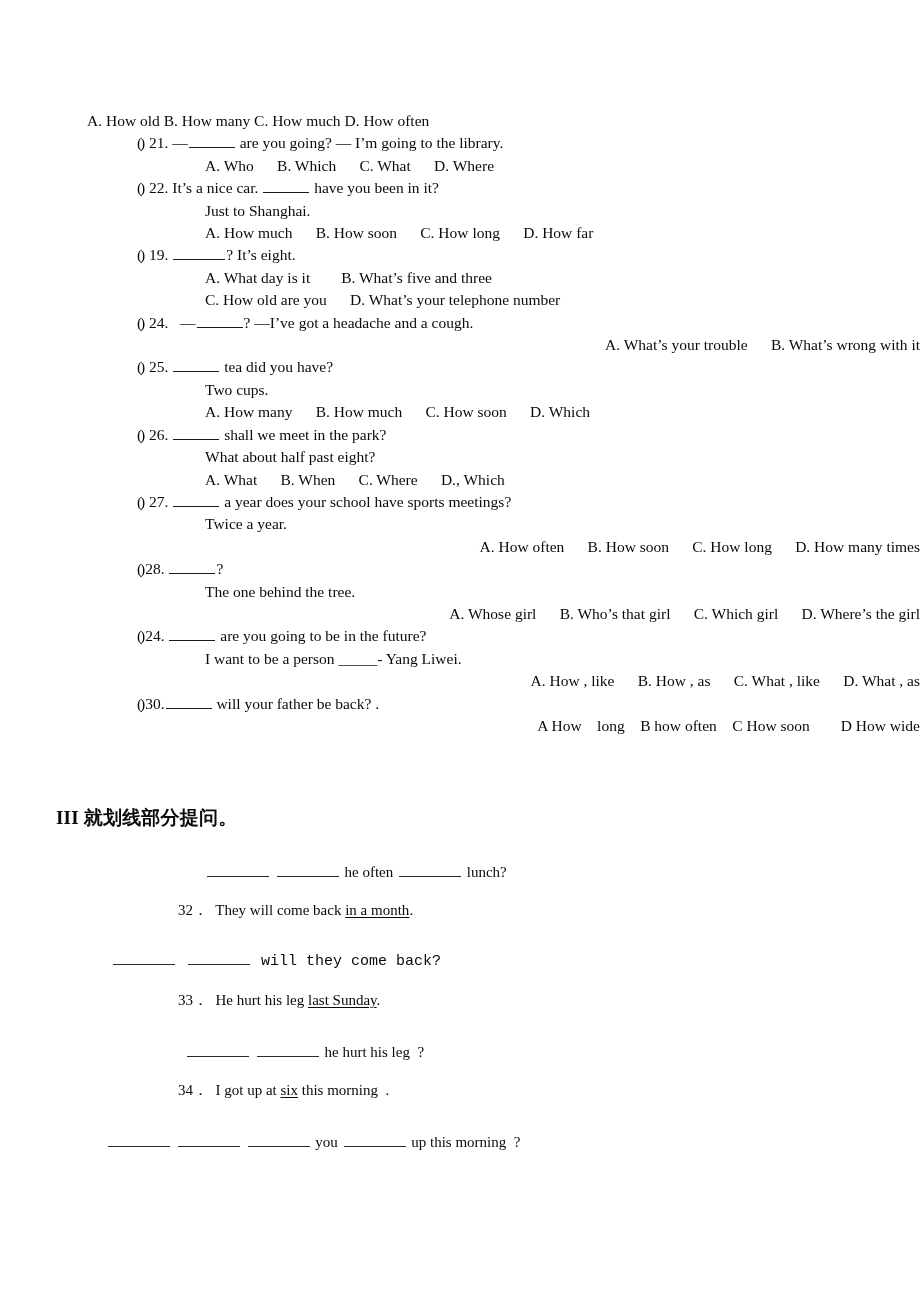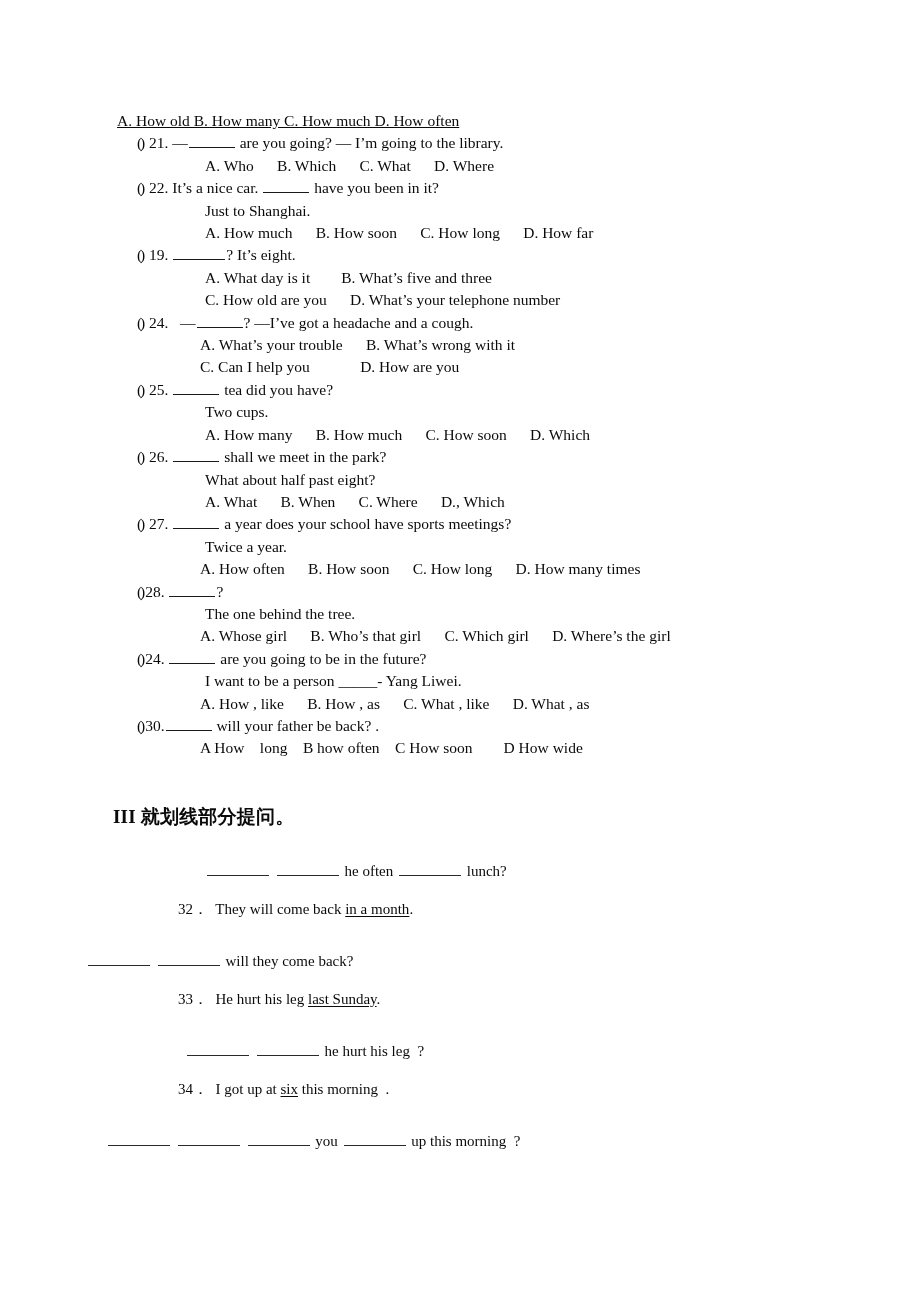--- a/index.html
+++ b/index.html
@@ -23,22 +23,21 @@
     box-sizing: border-box;
   }
 
   
   .mc-block {
     font-size: 15.5px;
     line-height: 22.4px;
   }
 
   .mc-lead {
-    padding-left: 117px;
-    text-decoration: underline;
+    padding-left: 87px;
   }
 
   .mc-q {
     position: relative;
     padding-left: 140px;
   }
 
   .mc-stem {
     white-space: pre;
   }
@@ -57,39 +56,40 @@
   .mc-opts {
     padding-left: 200px;
     white-space: pre;
   }
 
   .mc-opts.indent-2 {
     padding-left: 205px;
   }
 
   .mc-opts.indent-3 {
+    text-align: right;
   }
 
   
   .blk {
     display: inline-block;
     border-bottom: 1px solid #1a1a1a;
     vertical-align: baseline;
     height: 0.92em;
     margin: 0 1px;
   }
   .blk.w5 { width: 46px; }
   .blk.w6 { width: 52px; }
 
   
   .section-head {
     font-size: 19px;
     font-weight: bold;
-    padding-left: 113px;
-    margin-top: 44px;
+    padding-left: 56px;
+    margin-top: 68px;
     margin-bottom: 10px;
     letter-spacing: 0.2px;
   }
   .section-head .rn {
     font-family: "Liberation Serif", "DejaVu Serif", serif;
   }
 
   
   .fb-block {
     font-size: 15px;
@@ -107,21 +107,21 @@
   }
 
   .fb-answer {
     padding-left: 190px;
     white-space: pre;
     line-height: 30px;
     margin-top: 22px;
   }
 
   .fb-answer.ind-a { padding-left: 205px; }
-  .fb-answer.ind-b { padding-left: 86px; }
+  .fb-answer.ind-b { padding-left: 111px; font-family: Liberation Mono, monospace; }
   .fb-answer.ind-c { padding-left: 185px; }
   .fb-answer.ind-d { padding-left: 106px; }
 
   .ul {
     text-decoration: underline;
     text-underline-offset: 2px;
   }
 
   .ansblk {
     display: inline-block;
@@ -159,21 +159,20 @@
       <span class="mc-stem">) 19.</span><span class="mc-stem"> </span><span class="blk w6"></span><span class="mc-stem">? It’s eight.</span>
     </div>
     <div class="mc-opts indent-2">A. What day is it        B. What’s five and three</div>
     <div class="mc-opts indent-2">C. How old are you      D. What’s your telephone number</div>
 
     <div class="mc-q">
       <span class="paren-open">(</span>
       <span class="mc-stem">) 24.</span><span class="mc-stem">   —</span><span class="blk w5"></span><span class="mc-stem">? —I’ve got a headache and a cough.</span>
     </div>
     <div class="mc-opts indent-3">A. What’s your trouble      B. What’s wrong with it</div>
-    <div class="mc-opts indent-3">C. Can I help you             D. How are you</div>
 
     <div class="mc-q">
       <span class="paren-open">(</span>
       <span class="mc-stem">) 25.</span><span class="mc-stem"> </span><span class="blk w5"></span><span class="mc-stem"> tea did you have?</span>
     </div>
     <div class="mc-sub">Two cups.</div>
     <div class="mc-opts indent-2">A. How many      B. How much      C. How soon      D. Which</div>
 
     <div class="mc-q">
       <span class="paren-open">(</span>

